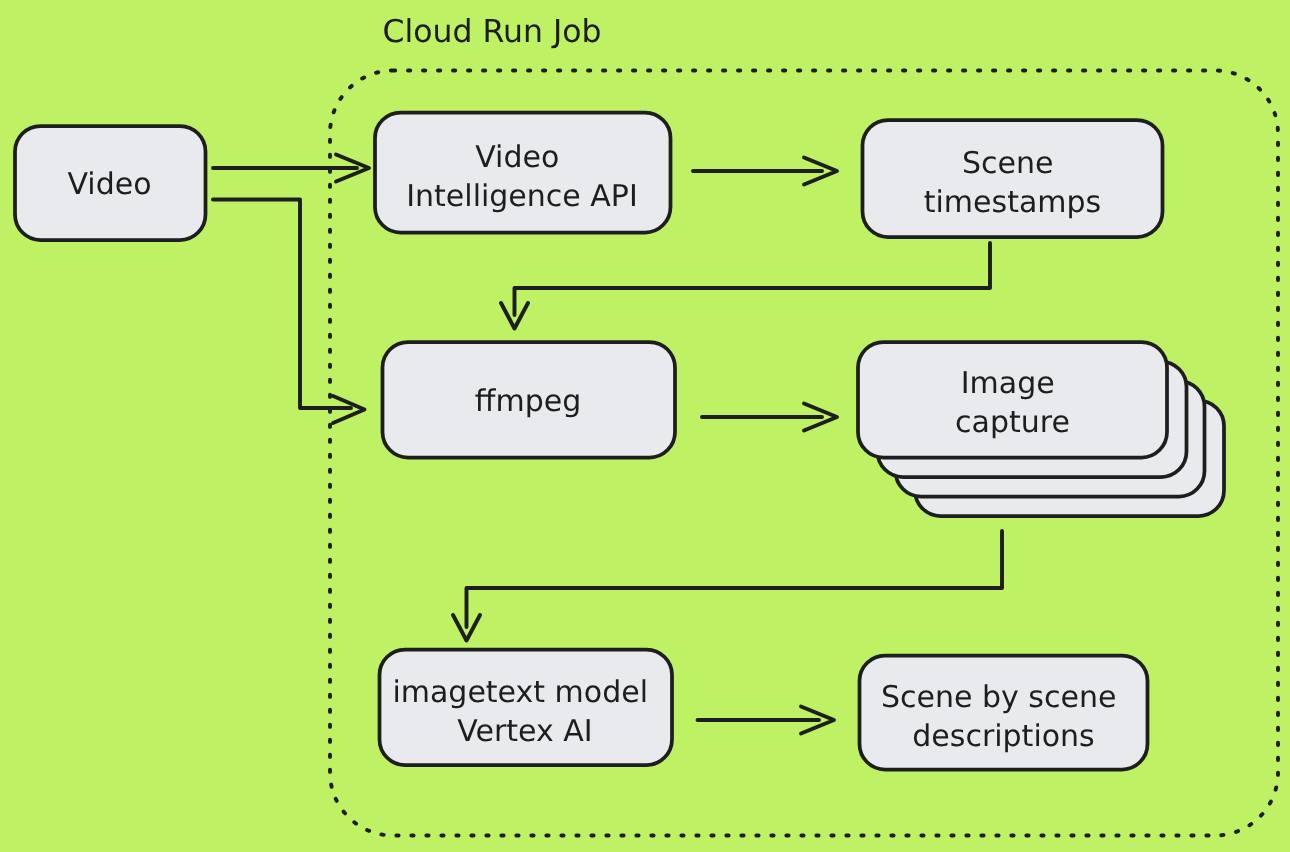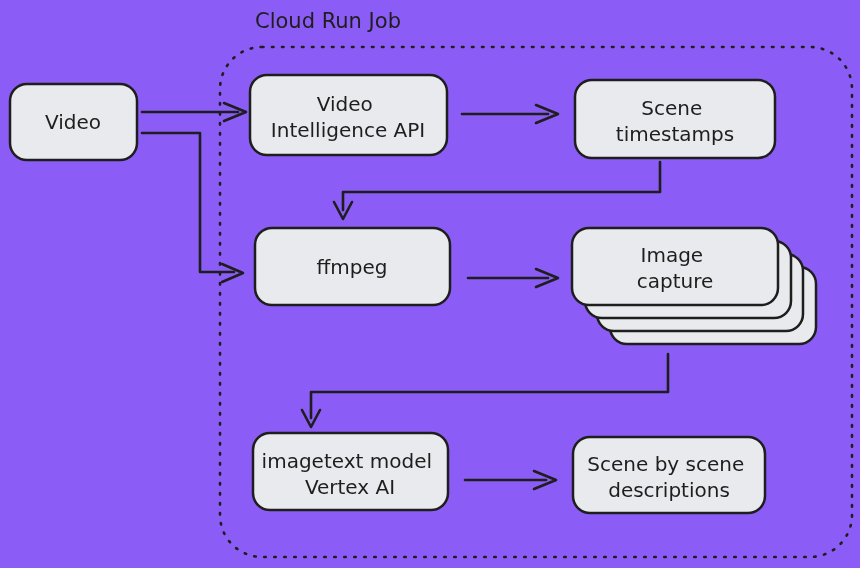--- a/index.html
+++ b/index.html
@@ -4,21 +4,21 @@
 <style>
   html, body {
     margin: 0;
     padding: 0;
     background: #ffffff;
   }
   .stage {
     position: relative;
     width: 860px;
     height: 568px;
-    background: #8b5cf6;
+    background: #bef264;
     overflow: hidden;
     font-family: "DejaVu Sans", "Liberation Sans", sans-serif;
   }
   svg { display: block; }
   .node-box {
     fill: #e8eaed;
     stroke: #1e1e1e;
     stroke-width: 2.5;
   }
   .node-label {

